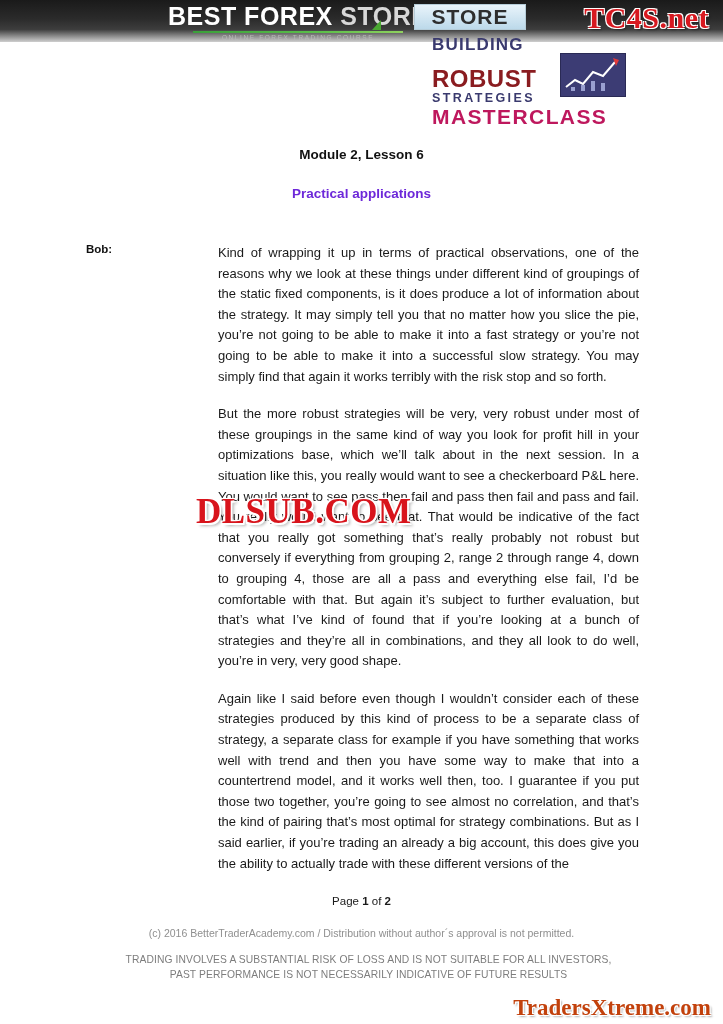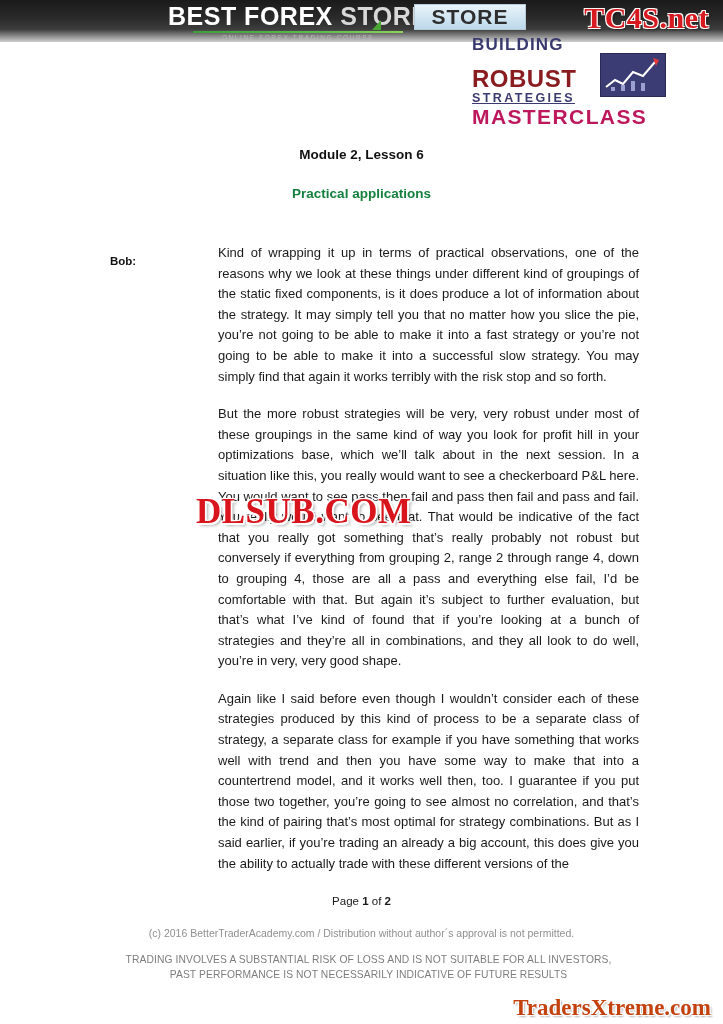--- a/index.html
+++ b/index.html
@@ -100,21 +100,21 @@
       1px -1px 0 #ffffff,
       -1px 1px 0 #ffffff,
       1px 1px 0 #ffffff,
       2px 2px 2px rgba(0,0,0,0.35);
     letter-spacing: 0.5px;
   }
 
   
   .masterclass {
     position: absolute;
-    left: 472px;
+    left: 432px;
     top: 36px;
     width: 200px;
     text-align: left;
   }
   .mc-building {
     font-size: 17px;
     font-weight: bold;
     letter-spacing: 1.2px;
     color: #3a3a6e;
     line-height: 18px;
@@ -126,21 +126,20 @@
     color: #8a1c20;
     line-height: 25px;
     margin-top: 12px;
   }
   .mc-strategies {
     font-size: 12.5px;
     font-weight: bold;
     letter-spacing: 2.4px;
     color: #3a3a6e;
     line-height: 15px;
-    text-decoration: underline;
   }
   .mc-master {
     font-size: 21px;
     font-weight: bold;
     letter-spacing: 1.4px;
     color: #be185d;
     line-height: 18px;
     margin-top: 2px;
   }
   .mc-chart {
@@ -165,36 +164,35 @@
     text-align: center;
     font-size: 13.5px;
     font-weight: bold;
     color: #111111;
     margin-top: 17px;
   }
   .doc-subtitle {
     text-align: center;
     font-size: 13.5px;
     font-weight: bold;
-    color: #15803d;
+    color: #6d28d9;
     margin-top: 24px;
   }
 
   .transcript {
     position: relative;
     margin-top: 42px;
   }
   .speaker {
     position: absolute;
     left: 86px;
-    top: 12px;
+    top: 0;
     font-size: 11.5px;
     font-weight: bold;
     color: #111111;
-    margin-left: 24px;
   }
   .paras {
     margin-left: 218px;
     margin-right: 84px;
   }
   .paras p {
     margin: 0 0 17px 0;
     font-size: 13px;
     line-height: 20.6px;
     color: #1a1a1a;

